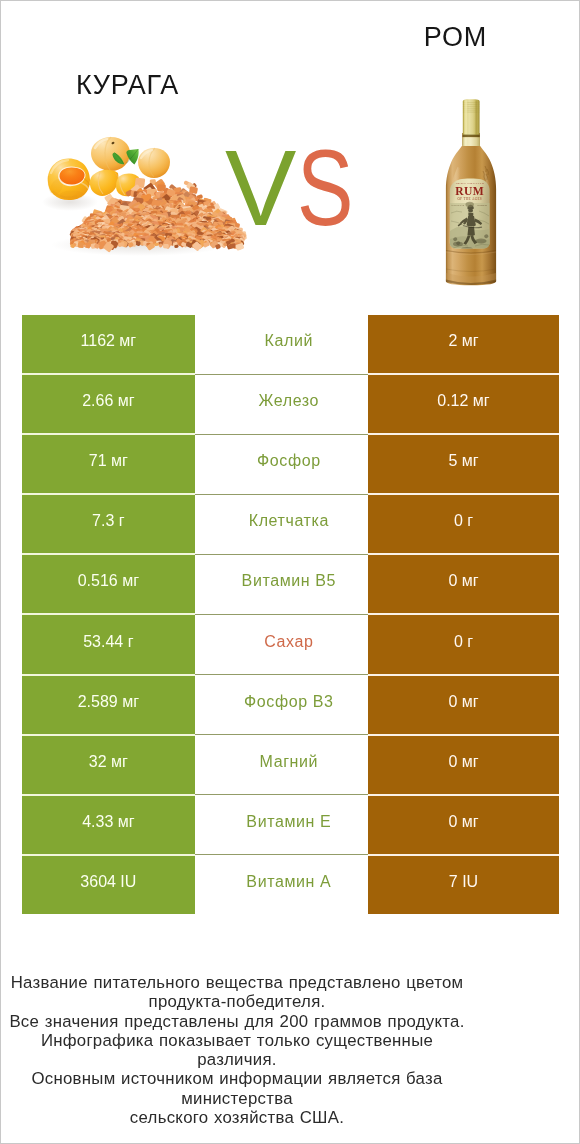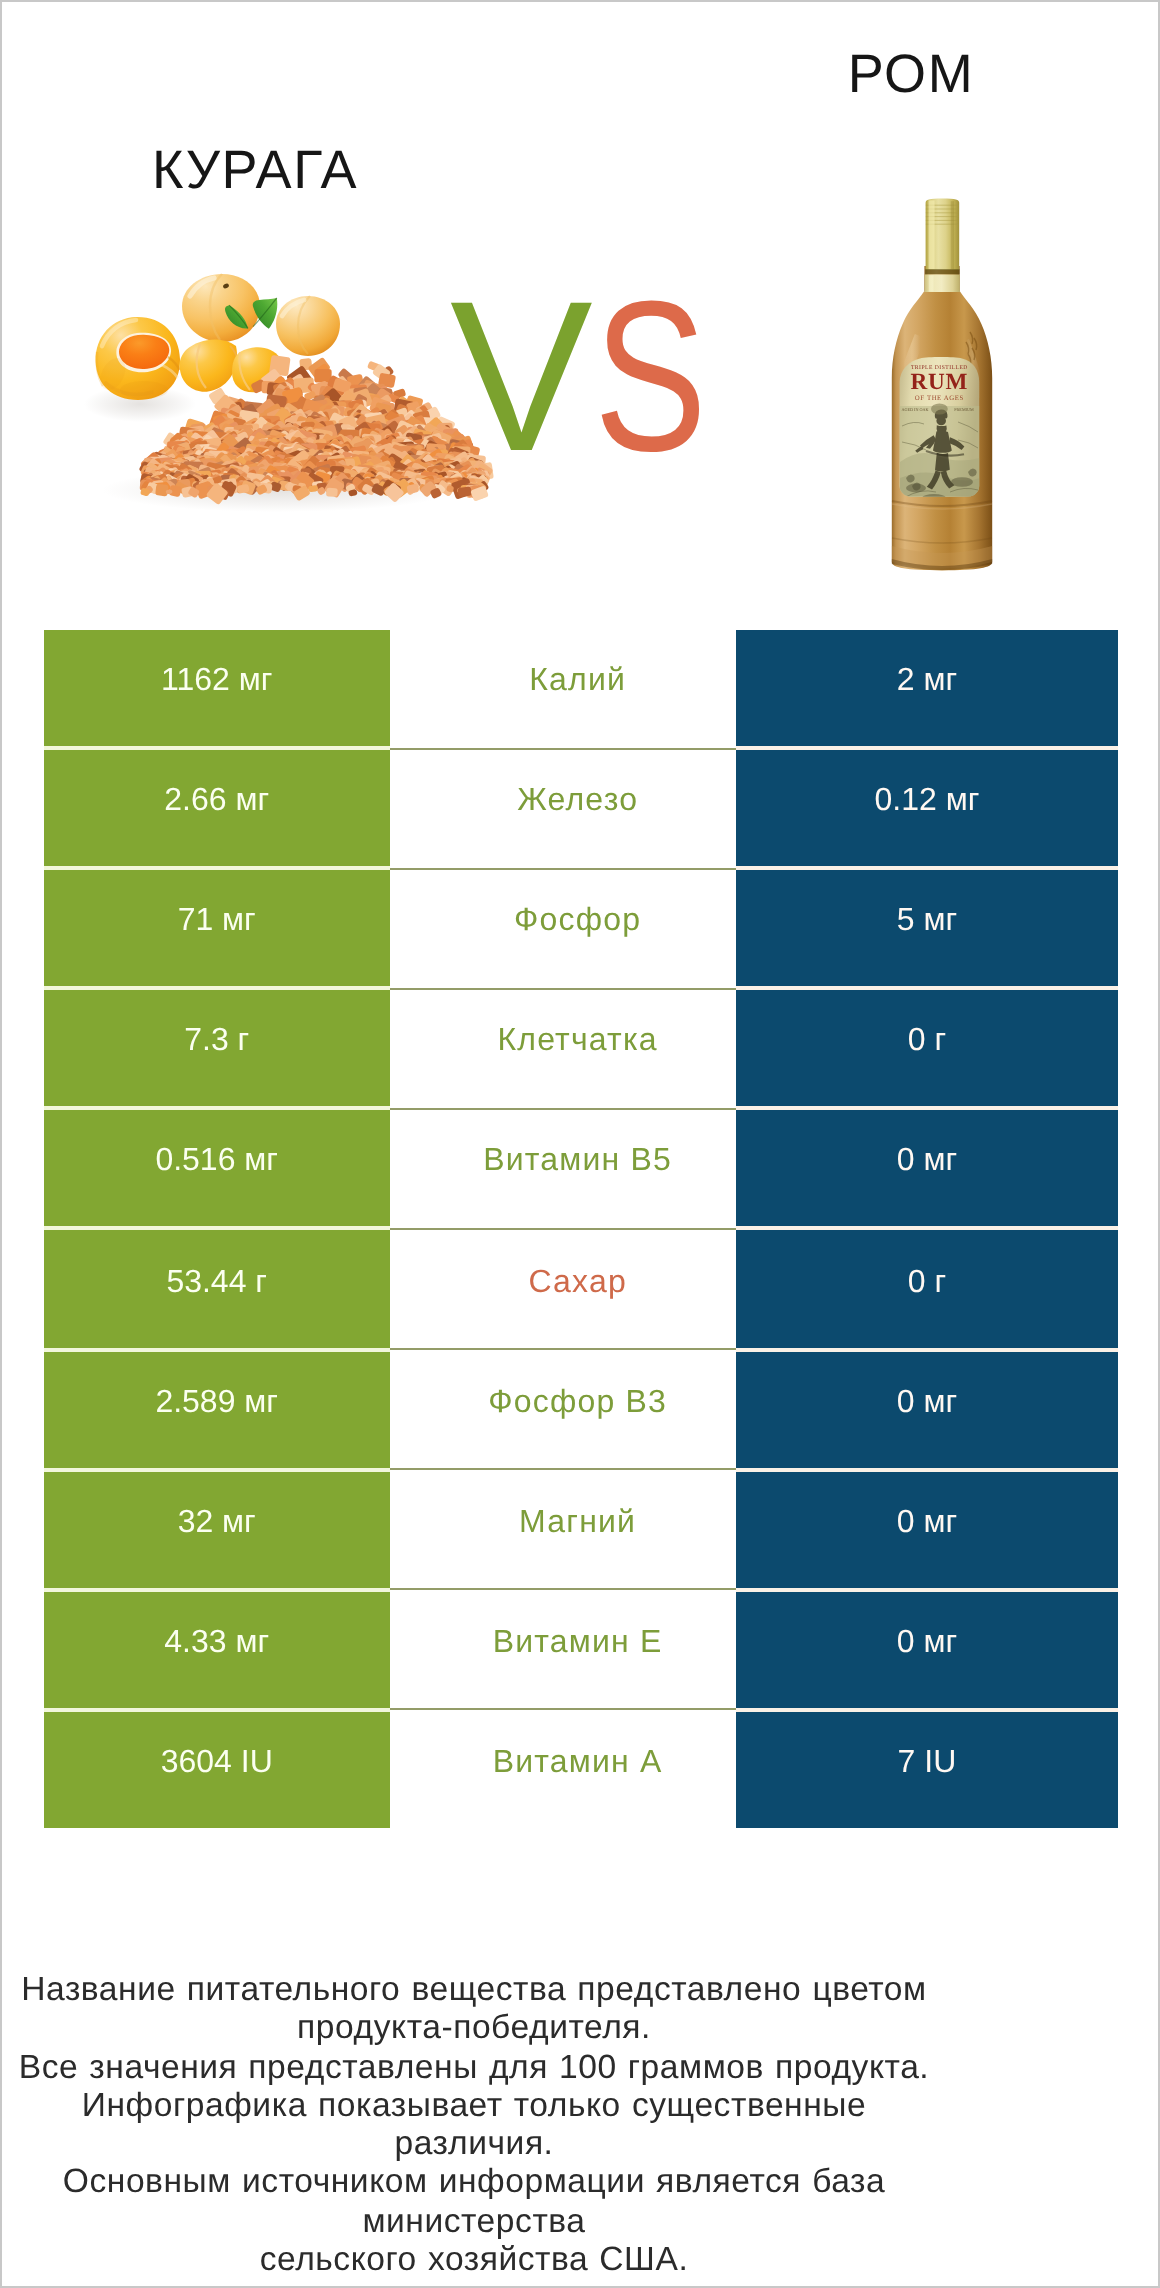--- a/index.html
+++ b/index.html
@@ -24,29 +24,29 @@
   .art-apricot{position:absolute;left:33px;top:122px;width:215px;height:156px;overflow:visible;}
   .art-bottle{position:absolute;left:440px;top:92px;width:60px;height:196px;}
 
   
   .tbl{position:absolute;left:21px;top:314px;width:537px;}
   .row{display:flex;height:58.1px;margin-bottom:2.0px;position:relative;}
   .cell{display:flex;align-items:center;justify-content:center;font-size:16px;line-height:1;padding-bottom:6px;box-sizing:border-box;}
   .c-l{width:179px;background:#82a732;color:#fbfff0;position:relative;}
   .row + .row .c-l::before{content:"";position:absolute;left:0;right:0;top:-2px;height:2px;background:#f2f7db;}
   .c-m{width:179px;background:#ffffff;position:relative;letter-spacing:0.6px;padding-left:15px;}
-  .c-r{width:198px;background:#0c4a6e;color:#fff8f2;position:relative;}
+  .c-r{width:198px;background:#a16207;color:#fff8f2;position:relative;}
   .row + .row .c-r::before{content:"";position:absolute;left:0;right:0;top:-2px;height:2px;background:#fbf1e6;}
   .win-g{color:#7d9d3a;}
   .row + .row .c-m::before{content:"";position:absolute;left:0;right:0;top:-1.6px;height:1.2px;background:#939c68;}
   .win-r{color:#cf6a4a;}
 
   
   .foot{position:absolute;left:0;top:972px;width:472px;text-align:center;
-        font-size:16.8px;line-height:19.3px;color:#2b2b2b;letter-spacing:0.28px;word-spacing:0.6px;margin-top:12px;}
+        font-size:16.8px;line-height:19.3px;color:#2b2b2b;letter-spacing:0.28px;word-spacing:0.6px;}
 </style>
 </head>
 <body>
 
 <div class="page">
 
   <div class="hdr">
     <div class="ttl ttl-l">КУРАГА</div>
     <div class="ttl ttl-r">РОМ</div>
     <div class="vs"><span class="v">V</span><span class="s">S</span></div>
@@ -1808,19 +1808,19 @@
       <div class="row">
         <div class="cell c-l">3604 IU</div>
         <div class="cell c-m win-g">Витамин A</div>
         <div class="cell c-r">7 IU</div>
       </div>
     </div>
 
   <div class="foot">
     <div>Название питательного вещества представлено цветом</div>
     <div>продукта-победителя.</div>
-    <div>Все значения представлены для 100 граммов продукта.</div>
+    <div>Все значения представлены для 200 граммов продукта.</div>
     <div>Инфографика показывает только существенные различия.</div>
     <div>Основным источником информации является база министерства</div>
     <div>сельского хозяйства США.</div>
   </div>
 
 </div>
 
 </body></html>

